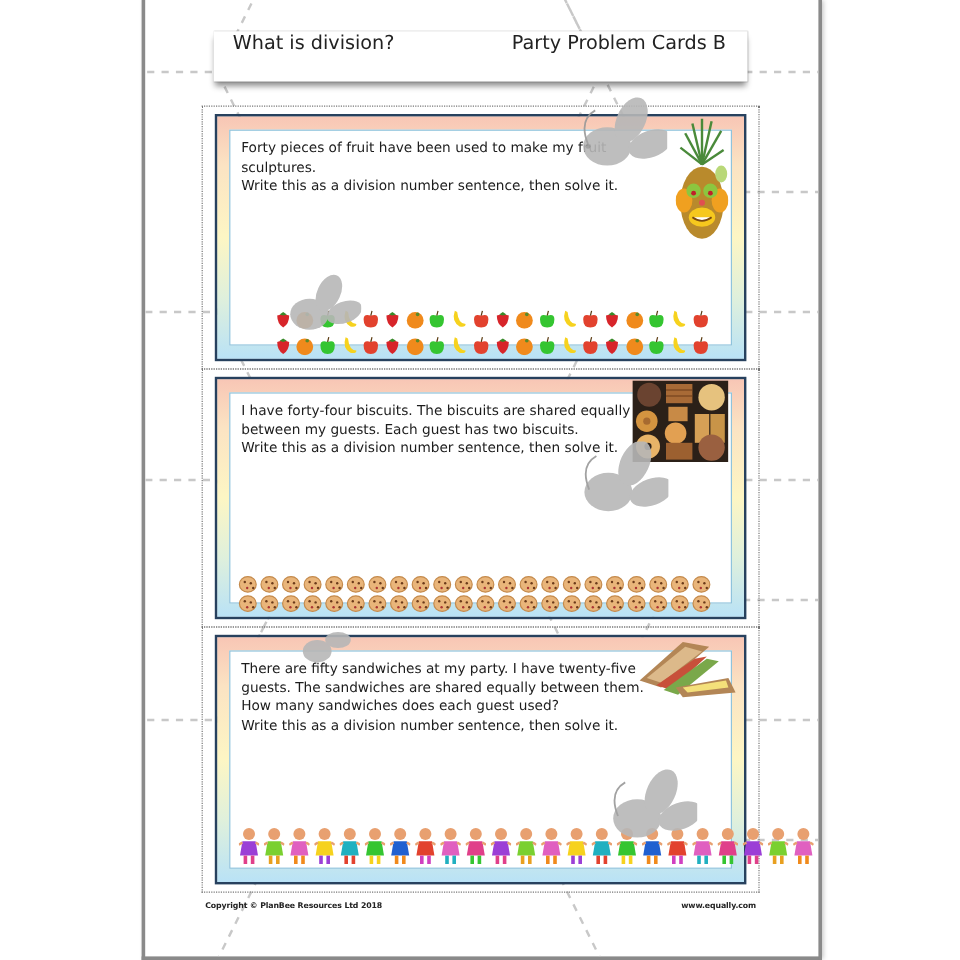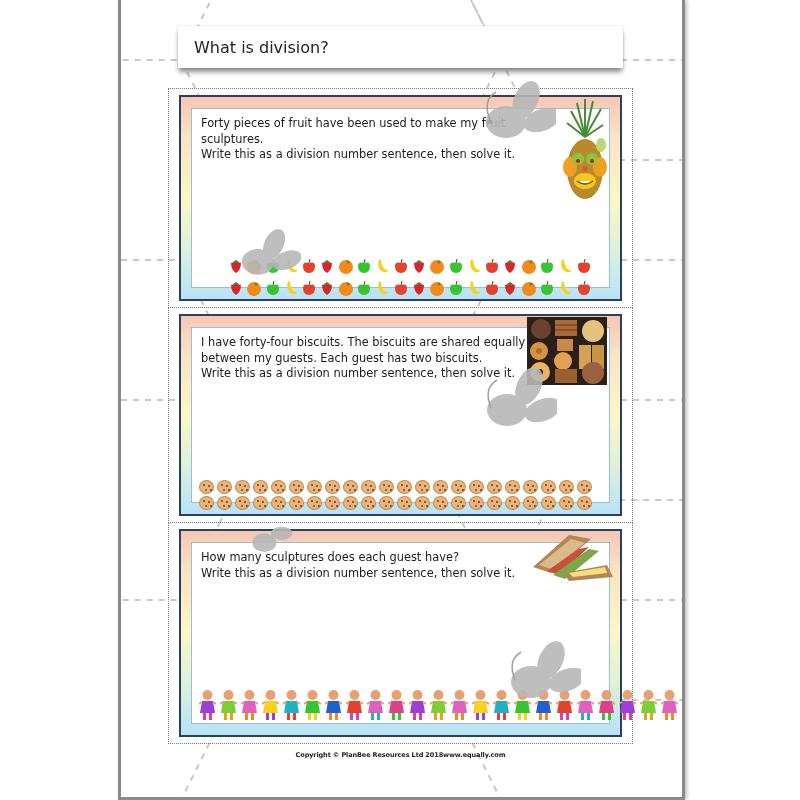--- a/index.html
+++ b/index.html
@@ -1,29 +1,29 @@
 <!DOCTYPE html>
 <html><head>
 <meta charset="utf-8">
 <style>
   html, body { margin:0; padding:0; }
   body { width:800px; height:800px; background:#ffffff; position:relative; overflow:hidden; font-family:"DejaVu Sans", sans-serif; }
   .page { position:absolute; left:118px; top:0; width:561px; height:797px; background:#fff; border-left:3px solid #8a8a8a; border-right:3px solid #8a8a8a; border-bottom:3px solid #8a8a8a; box-shadow: 2px 0 4px rgba(0,0,0,0.25); overflow:hidden; }
   .bg-pattern { position:absolute; inset:0; pointer-events:none; }
-  .title-bar { position:absolute; left:57px; top:26px; width:445px; height:42px; background:#fff; box-shadow:0 5px 5px -1px rgba(0,0,0,0.45), 0 0 1px rgba(0,0,0,0.3); display:flex; align-items:center; justify-content:space-between; padding:0 18px 0 16px; box-sizing:border-box; font-size:16px; color:#222; z-index:3; }
+  .title-bar { position:absolute; left:57px; top:26px; width:445px; height:42px; background:#fff; box-shadow:0 5px 5px -1px rgba(0,0,0,0.45), 0 0 1px rgba(0,0,0,0.3); display:flex; align-items:flex-start; justify-content:space-between; padding:0 18px 0 16px; box-sizing:border-box; font-size:16px; color:#222; z-index:3; }
   .card-cut { position:absolute; left:47px; width:463px; border:1px dashed #777; border-style:dotted; z-index:1; }
   .card { position:absolute; left:10px; right:10px; top:6px; bottom:6px; border:2px solid #27415e; box-sizing:border-box;
           background: linear-gradient(to bottom, #f8c6b5 0%, #fbe3c3 20%, #fdf6c4 50%, #dff0dc 75%, #b9e2f6 100%); }
   .card-inner { position:absolute; left:10px; right:10px; top:11px; bottom:11px; background:#fff; border:1px solid #8fc3dc; }
   .card-text { position:absolute; left:9px; top:7px; width:355px; font-size:11.4px; line-height:15.5px; color:#1c1c1c; z-index:2; }
   .card-text p { margin:0; }
   .pic { position:absolute; z-index:2; }
   .icon-row { position:absolute; display:flex; gap:2px; }
   .bee { position:absolute; z-index:4; opacity:0.9; }
-  .footer { position:absolute; left:50px; right:52px; top:751px; display:flex; justify-content:center; font-size:6.5px; font-weight:bold; color:#222; letter-spacing:-0.1px; }
+  .footer { position:absolute; left:50px; right:52px; top:751px; display:flex; justify-content:space-between; font-size:6.5px; font-weight:bold; color:#222; letter-spacing:-0.1px; }
   .fruit { width:16px; height:16px; display:inline-block; position:relative; }
   .cookie { width:15px; height:14px; border-radius:50%; background:#e9b57a; border:1px solid #c48a4c; position:relative; box-sizing:border-box; }
   .cookie::before { content:""; position:absolute; left:3px; top:3px; width:2px; height:2px; border-radius:50%; background:#6b3a1a; box-shadow:5px 1px 0 #6b3a1a, 2px 5px 0 #a33, 7px 5px 0 #6b3a1a; }
   .kid { width:19px; height:34px; position:relative; }
 </style>
 </head>
 <body>
 
 <div class="page">
 
@@ -46,20 +46,21 @@
       <path d="M380 60 L430 160 L561 160"></path>
       <path d="M380 260 L430 160"></path>
       <path d="M380 400 L430 500 L561 500"></path>
       <path d="M380 600 L430 500"></path>
       <path d="M380 600 L430 700 L561 700"></path>
     </g>
   </svg>
 
   <div class="title-bar">
     <span>What is division?</span>
+    <span>Party Problem Cards B</span>
   </div>
 
   <div class="card-cut" style="top:88px;height:218px;">
     <div class="card">
       <div class="card-inner">
         <div class="card-text">
           <p>Forty pieces of fruit have been used to make my fruit sculptures.</p>
           <p>Write this as a division number sentence, then solve it.</p>
         </div>
 
@@ -321,21 +322,23 @@
             <div class="cookie"></div>
           </div>
       </div>
     </div>
   </div>
 
   <div class="card-cut" style="top:522px;height:220px;">
     <div class="card">
       <div class="card-inner">
         <div class="card-text">
-          <p>How many sculptures does each guest have?</p>
+          <p>There are fifty sandwiches at my party. I have twenty-five</p>
+          <p>guests. The sandwiches are shared equally between them.</p>
+          <p>How many sandwiches does each guest used?</p>
           <p>Write this as a division number sentence, then solve it.</p>
         </div>
 
         <svg class="pic" style="right:-6px;top:-14px;" width="86" height="56" viewBox="0 0 86 56">
           <path d="M4 38 L40 6 L62 10 L22 44 Z" fill="#b38656"></path>
           <path d="M10 36 L42 10 L56 14 L22 40 Z" fill="#dcb98a"></path>
           <path d="M18 42 L50 20 L60 18 L30 46 Z" fill="#c8503a"></path>
           <path d="M24 46 L60 20 L70 22 L36 50 Z" fill="#7aa84a"></path>
           <path d="M34 44 L78 36 L84 48 L40 52 Z" fill="#b38656"></path>
           <path d="M40 44 L76 38 L78 44 L44 48 Z" fill="#f4e07a"></path>

